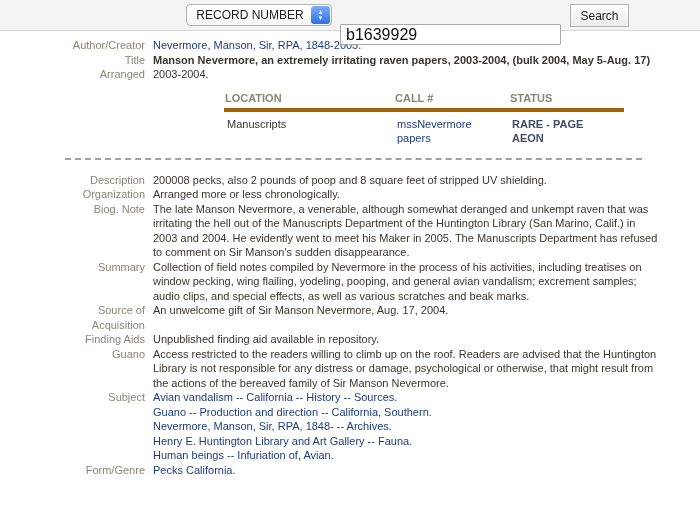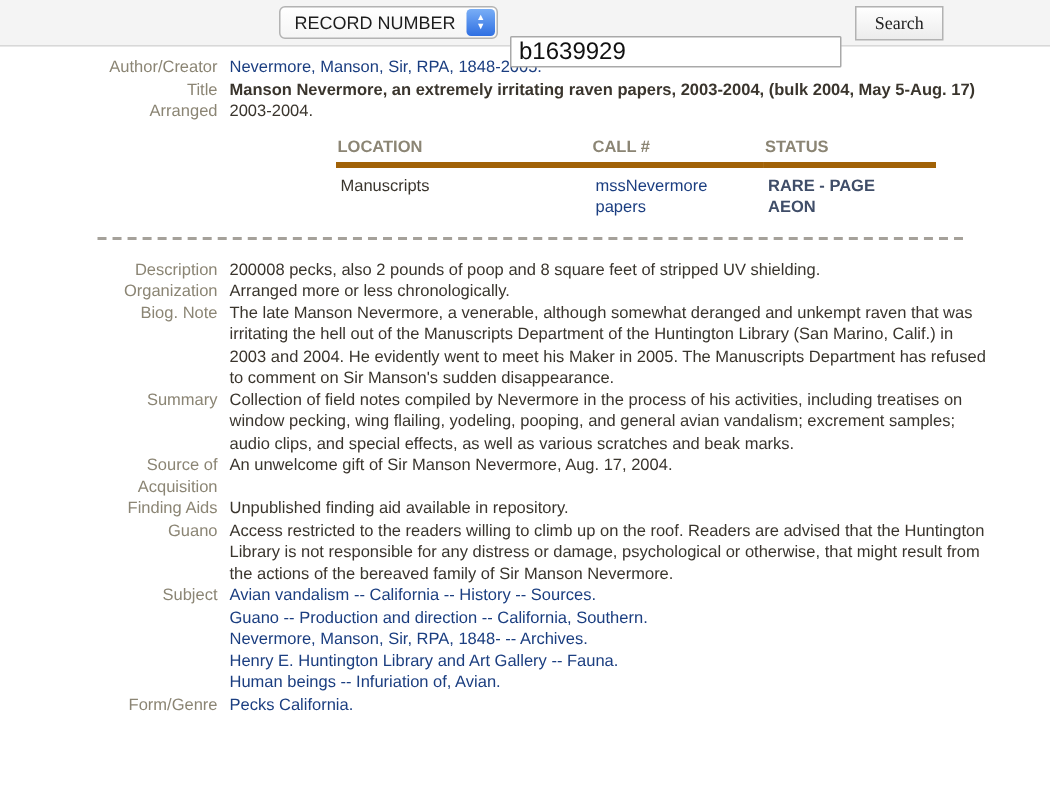--- a/index.html
+++ b/index.html
@@ -18,21 +18,21 @@
     border-radius: 3px; background: linear-gradient(#79aef6, #2f6fe2);
     display: flex; flex-direction: column; align-items: center; justify-content: center;
     color: #fff; }
   .stepper span { font-size: 6px; line-height: 6px; display: block; }
   .query { position: absolute; left: 340px; top: 5px; width: 221px; height: 21px;
     border: 1px solid #a9a9a9; border-radius: 1px; background: #fff;
     font-family: "Liberation Sans", sans-serif; font-size: 16px; color: #111;
     padding: 0 5px; margin-top: 19px; }
   .search-btn { position: absolute; left: 570px; top: 4px; width: 59px; height: 23px;
     background: linear-gradient(#ffffff, #ececec); border: 1px solid #b2b2b2;
-    border-radius: 0; font-family: Liberation Serif, serif;
+    border-radius: 0; font-family: Liberation Sans, sans-serif;
     font-size: 12px; color: #222; cursor: pointer; }
 
   
   .grid { display: grid; grid-template-columns: 145px 508px; column-gap: 8px;
     font-size: 11px; line-height: 14.5px; }
   .sec1 { margin-top: 7px; }
   .sec2 { margin-top: 13px; }
   .lbl { text-align: right; color: #8b8574; white-space: pre-line; }
   .val { color: #3a352d; }
   .val.bold { font-weight: bold; }

